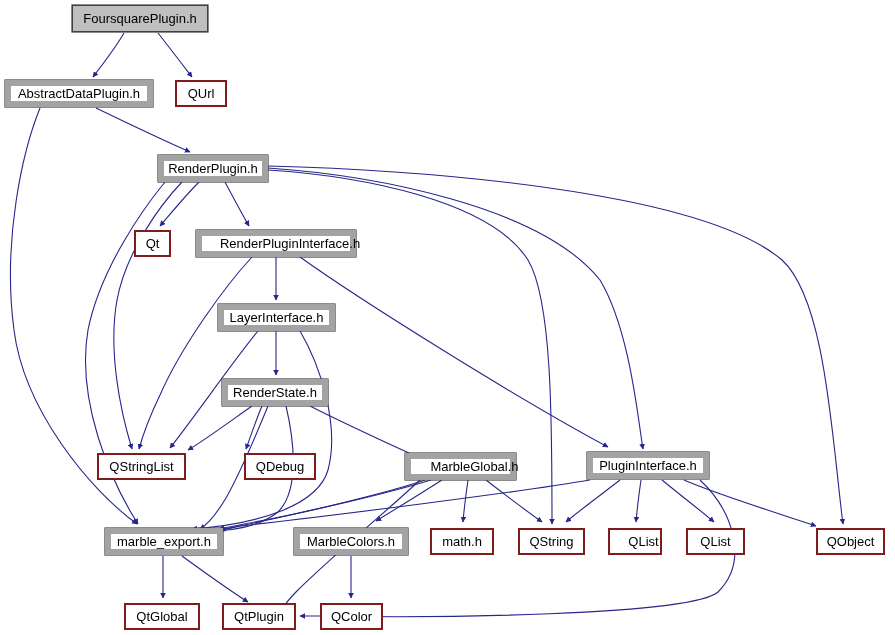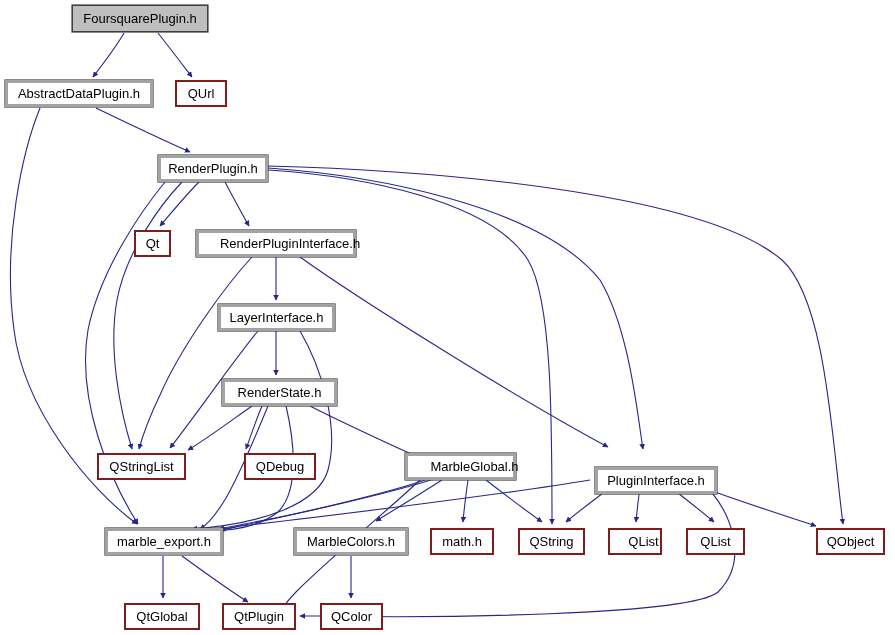--- a/index.html
+++ b/index.html
@@ -31,21 +31,21 @@
     justify-content: center;
     font-size: 13px;
     line-height: 1;
     color: #000000;
     white-space: nowrap;
     background: #ffffff;
     border: 2px solid #7f1d1d;
     z-index: 5;
   }
   .node.strong {
-    border: 3px solid #a3a3a3;
+    border: 6px solid #a3a3a3;
     box-shadow: 0 0 0 0.6px #404040;
   }
   .node.root {
     background: #bfbfbf;
     border: 1px solid #404040;
     box-shadow: 0 0 0 0.6px #404040;
   }
   .node .label {
     pointer-events: none;
   }
@@ -115,33 +115,33 @@
       </div>
       <div class="node " style="left: 134px; top: 230px; width: 37px; height: 27px;">
         <span class="label">Qt</span>
       </div>
       <div class="node strong" style="left: 196px; top: 230px; width: 160px; height: 27px; padding-left: 28px;">
         <span class="label">RenderPluginInterface.h</span>
       </div>
       <div class="node strong" style="left: 218px; top: 304px; width: 117px; height: 27px;">
         <span class="label">LayerInterface.h</span>
       </div>
-      <div class="node strong" style="left: 222px; top: 379px; width: 115px; height: 27px;">
+      <div class="node strong" style="left: 222px; top: 379px; width: 106px; height: 27px;">
         <span class="label">RenderState.h</span>
       </div>
       <div class="node " style="left: 97px; top: 453px; width: 89px; height: 27px;">
         <span class="label">QStringList</span>
       </div>
       <div class="node " style="left: 208px; top: 453px; width: 72px; height: 27px; margin-left: 36px;">
         <span class="label">QDebug</span>
       </div>
       <div class="node strong" style="left: 405px; top: 453px; width: 111px; height: 27px; padding-left: 28px;">
         <span class="label">MarbleGlobal.h</span>
       </div>
-      <div class="node strong" style="left: 587px; top: 467px; width: 122px; height: 27px; margin-left: 8px;">
+      <div class="node strong" style="left: 587px; top: 452px; width: 122px; height: 27px;">
         <span class="label">PluginInterface.h</span>
       </div>
       <div class="node strong" style="left: 105px; top: 528px; width: 118px; height: 27px;">
         <span class="label">marble_export.h</span>
       </div>
       <div class="node strong" style="left: 294px; top: 528px; width: 114px; height: 27px;">
         <span class="label">MarbleColors.h</span>
       </div>
       <div class="node " style="left: 430px; top: 528px; width: 64px; height: 27px;">
         <span class="label">math.h</span>

